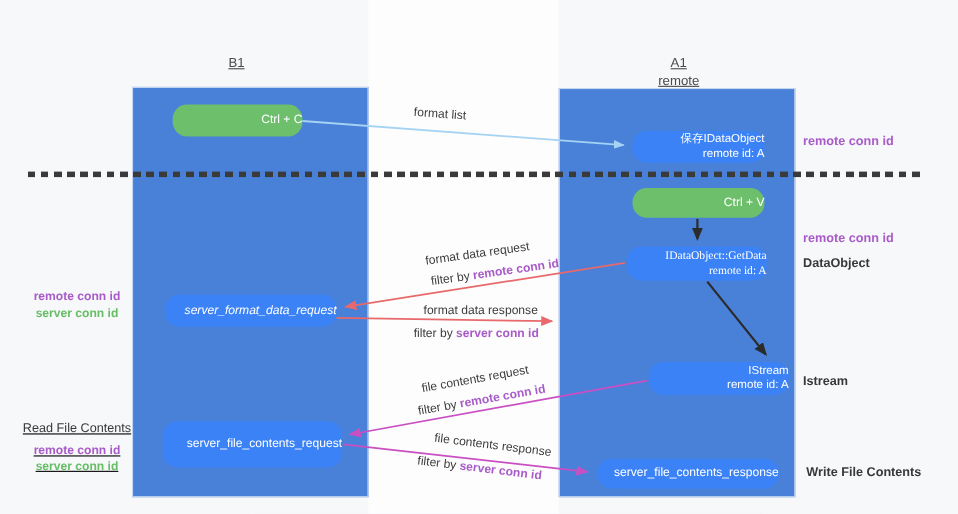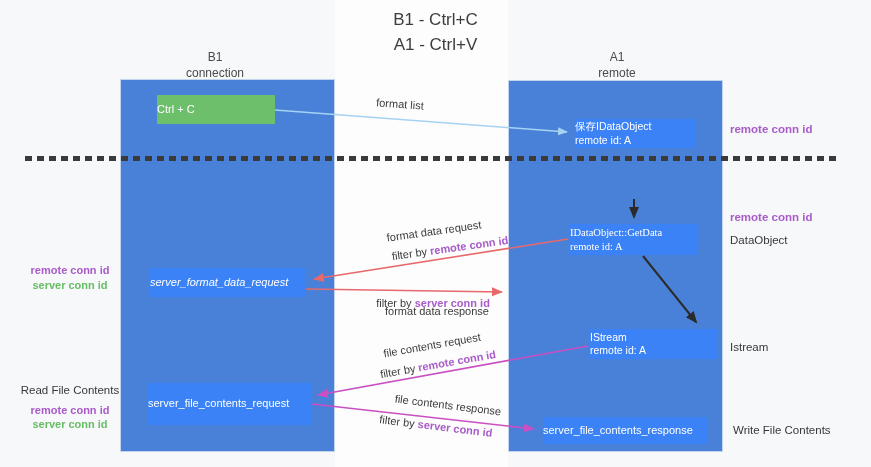--- a/index.html
+++ b/index.html
@@ -1,69 +1,67 @@
 <!DOCTYPE html>
 <html><head>
 <meta charset="utf-8">
 <style>
   html,body{margin:0;padding:0;}
   body{background:#eef0f2;font-family:"Liberation Sans",sans-serif;}
   #stage{position:relative;width:871px;height:467px;background:#f7f8f9;overflow:hidden;}
   .center-band{position:absolute;left:335px;top:0;width:173px;height:467px;background:#fdfdfd;}
   .title{position:absolute;left:0;top:8px;width:871px;text-align:center;font-size:17px;line-height:1.45;color:#3d3d3d;}
-  .col-header{position:absolute;width:120px;text-align:center;font-size:12px;line-height:1.3;color:#4a4a4a;}
+  .col-header{position:absolute;width:120px;text-align:center;font-size:12px;line-height:1.3;color:#4a4a4a;text-decoration:underline;}
   .column{position:absolute;width:215px;background:#4a81d8;border:1px solid #c3d4ef;box-sizing:border-box;}
-  .box{position:absolute;display:flex;flex-direction:column;align-items:flex-start;justify-content:center;
-       color:#ffffff;font-size:11px;line-height:1.25;text-align:center;box-sizing:border-box;}
+  .box{position:absolute;display:flex;flex-direction:column;align-items:flex-end;justify-content:center;
+       color:#ffffff;font-size:11px;line-height:1.25;text-align:center;box-sizing:border-box;border-radius:13px;}
   .box.green{background:#6dbf6b;}
   .box.orange{background:#3b82f6;}
-  .side-label{position:absolute;font-size:11.5px;color:#383838;white-space:nowrap;}
+  .side-label{position:absolute;font-size:11.5px;color:#383838;white-space:nowrap;font-weight:bold;}
   .purple{color:#a95bc9;font-weight:bold;}
   .greenlbl{color:#67bd66;font-weight:bold;}
   .conn-block{position:absolute;text-align:center;font-size:11px;line-height:1.35;white-space:nowrap;}
   .arrow-label{position:absolute;font-size:11px;color:#3c3c3c;white-space:nowrap;transform-origin:center;}
   .dashed-line{position:absolute;left:25px;top:156px;width:813px;height:5px;
        background:repeating-linear-gradient(90deg,#3a3a3a 0 7px,transparent 7px 12px);}
   svg.overlay{position:absolute;left:0;top:0;pointer-events:none;}
 </style>
 </head>
 <body>
 
 <div id="stage">
 
   <div class="center-band"></div>
 
-  <div class="title">
-    <div>B1 - Ctrl+C</div>
-    <div>A1 - Ctrl+V</div>
-  </div>
 
   <div class="col-header" style="left:155px;top:50px;">
     <div>B1</div>
-    <div>connection</div>
   </div>
   <div class="col-header" style="left:557px;top:50px;">
     <div>A1</div>
     <div>remote</div>
   </div>
 
   <div class="column" style="left:120px;top:79px;height:373px;"></div>
   <div class="column" style="left:508px;top:80px;height:372px;"></div>
 
   <div class="dashed-line"></div>
 
   <div class="box green" style="left:157px;top:95px;width:118px;height:29px;">
     <div>Ctrl + C</div>
   </div>
 
   <div class="box orange" style="left:575px;top:119px;width:120px;height:29px;font-size:10.5px;">
     <div>保存IDataObject</div>
     <div>remote id: A</div>
   </div>
 
+  <div class="box green" style="left:575px;top:171px;width:120px;height:27px;">
+    <div>Ctrl + V</div>
+  </div>
 
   <div class="box orange" style="left:570px;top:224px;width:127px;height:31px;font-size:10.5px;font-family:Liberation Serif, serif;">
     <div>IDataObject::GetData</div>
     <div>remote id: A</div>
   </div>
 
   <div class="box orange" style="left:150px;top:268px;width:156px;height:29px;font-style:italic;">
     <div>server_format_data_request</div>
   </div>
 
@@ -84,21 +82,21 @@
   <div class="side-label purple" style="left:730px;top:123px;">remote conn id</div>
   <div class="side-label purple" style="left:730px;top:211px;">remote conn id</div>
   <div class="side-label" style="left:730px;top:234px;">DataObject</div>
   <div class="side-label" style="left:730px;top:341px;">Istream</div>
   <div class="side-label" style="left:733px;top:424px;">Write File Contents</div>
 
   <div class="conn-block" style="left:18px;top:263px;width:104px;">
     <div class="purple">remote conn id</div>
     <div class="greenlbl">server conn id</div>
   </div>
-  <div class="conn-block" style="left:14px;top:383px;width:112px;">
+  <div class="conn-block" style="left:14px;top:383px;width:112px;text-decoration:underline;">
     <div style="color:#383838;font-size:11.5px;">Read File Contents</div>
     <div class="purple" style="margin-top:4px;">remote conn id</div>
     <div class="greenlbl">server conn id</div>
   </div>
 
   <svg class="overlay" width="871" height="467" viewBox="0 0 871 467">
     <defs>
       <marker id="m-blue" markerUnits="userSpaceOnUse" markerWidth="12" markerHeight="10" refX="9" refY="4" orient="auto">
         <path d="M0,0 L10,4 L0,8 z" fill="#a5d3f3"></path>
       </marker>
@@ -121,21 +119,21 @@
     <line x1="312" y1="404" x2="534" y2="429" stroke="#c94fc3" stroke-width="1.6" marker-end="url(#m-magenta)"></line>
   </svg>
 
   <div class="arrow-label" style="left:434px;top:230px;transform:translate(-50%,-50%) rotate(4deg);left:400px;top:104px;">format list</div>
 
   <div class="arrow-label" style="left:434px;top:231px;transform:translate(-50%,-50%) rotate(-8deg);">format data request</div>
   <div class="arrow-label" style="left:450px;top:248px;transform:translate(-50%,-50%) rotate(-8deg);">
     <span>filter by </span><span class="purple">remote conn id</span>
   </div>
 
-  <div class="arrow-label" style="left:437px;top:282px;transform:translate(-50%,-50%);margin-top:29px;">format data response</div>
+  <div class="arrow-label" style="left:437px;top:282px;transform:translate(-50%,-50%);">format data response</div>
   <div class="arrow-label" style="left:433px;top:303px;transform:translate(-50%,-50%);">
     <span>filter by </span><span class="purple">server conn id</span>
   </div>
 
   <div class="arrow-label" style="left:432px;top:345px;transform:translate(-50%,-50%) rotate(-10deg);">file contents request</div>
   <div class="arrow-label" style="left:438px;top:364px;transform:translate(-50%,-50%) rotate(-10deg);">
     <span>filter by </span><span class="purple">remote conn id</span>
   </div>
 
   <div class="arrow-label" style="left:448px;top:405px;transform:translate(-50%,-50%) rotate(7deg);">file contents response</div>

